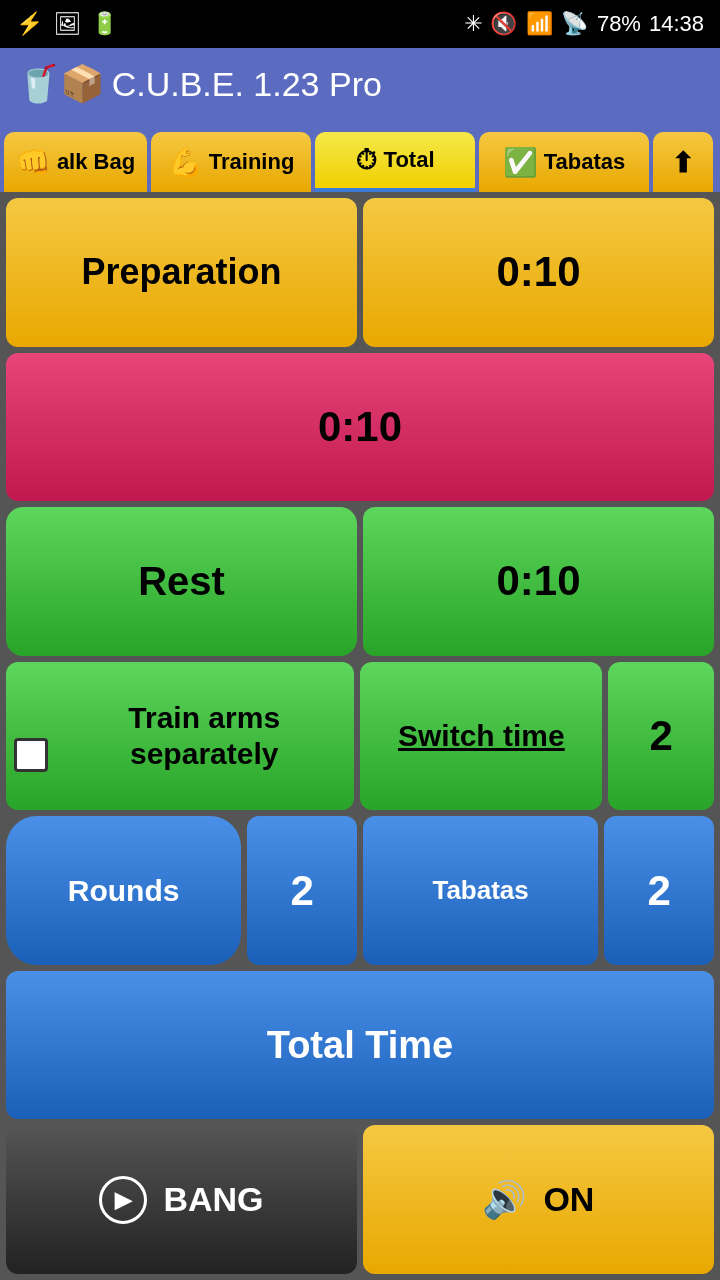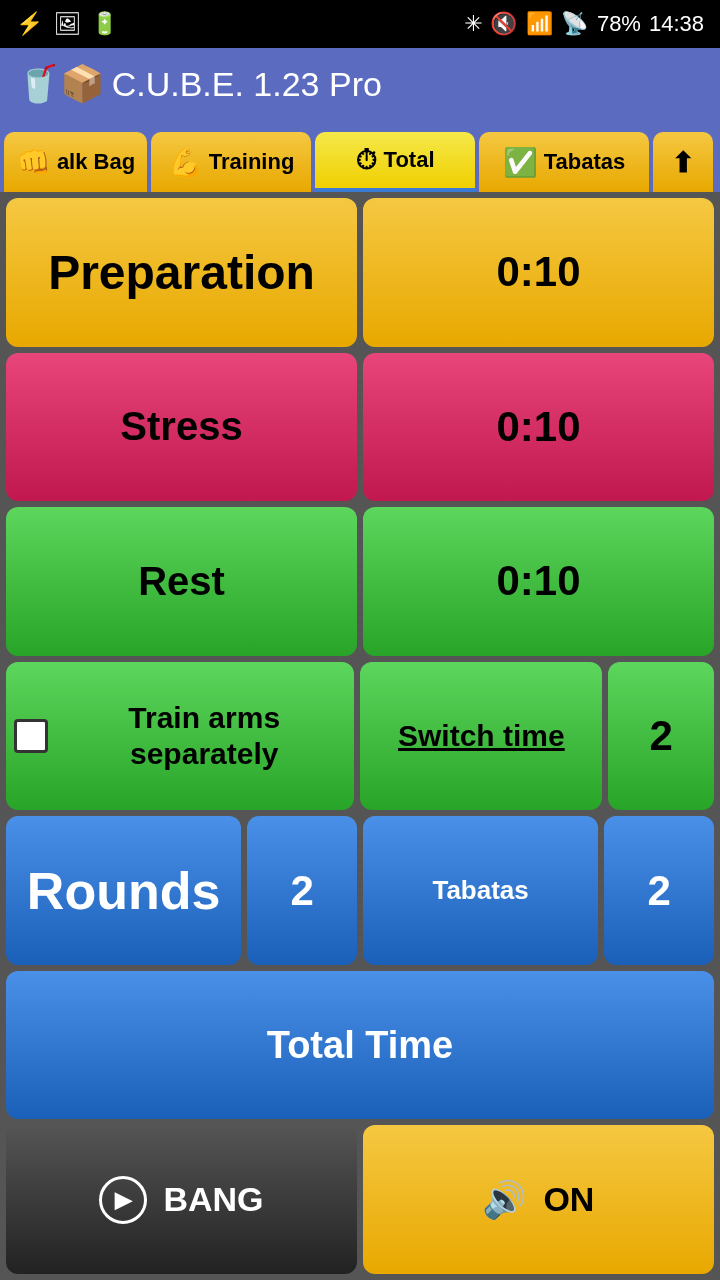--- a/index.html
+++ b/index.html
@@ -120,21 +120,21 @@
       font-size: 34px;
       font-weight: bold;
       cursor: pointer;
       flex: 1;
     }
 
     
     .cell-preparation {
       background: linear-gradient(to bottom, #f5c842, #e8a800);
       color: #000;
-      font-size: 48px;
+      font-size: 36px;
     }
     .cell-preparation-val {
       background: linear-gradient(to bottom, #f5c842, #e8a800);
       color: #000;
       font-size: 42px;
     }
 
     
     .cell-stress {
       background: linear-gradient(to bottom, #e8457a, #c0184f);
@@ -145,41 +145,42 @@
       background: linear-gradient(to bottom, #e8457a, #c0184f);
       color: #000;
       font-size: 42px;
     }
 
     
     .cell-rest {
       background: linear-gradient(to bottom, #5cd65c, #28a428);
       color: #000;
       font-size: 40px;
+      border-radius: 17px;
     }
     .cell-rest-val {
       background: linear-gradient(to bottom, #5cd65c, #28a428);
       color: #000;
       font-size: 42px;
     }
 
     
     .cell-train-arms {
       background: linear-gradient(to bottom, #5cd65c, #28a428);
       color: #000;
       font-size: 32px;
       flex: 2.2;
       flex-direction: column;
       gap: 4px;
       text-align: center;
       padding: 0 8px;
     }
     .train-arms-inner {
       display: flex;
-      align-items: center;
+      align-items: flex-end;
       gap: 14px;
     }
     .checkbox {
       width: 34px;
       height: 34px;
       border: 3px solid #333;
       background: #fff;
       border-radius: 4px;
       flex-shrink: 0;
     }
@@ -197,22 +198,23 @@
       background: linear-gradient(to bottom, #5cd65c, #28a428);
       color: #000;
       font-size: 42px;
       flex: 0.7;
     }
 
     
     .cell-rounds {
       background: linear-gradient(to bottom, #4a90e8, #1a5fb8);
       color: #fff;
-      font-size: 52px;
+      font-size: 30px;
       flex: 1.5;
+      border-radius: 31px;
     }
     .cell-rounds-val {
       background: linear-gradient(to bottom, #4a90e8, #1a5fb8);
       color: #fff;
       font-size: 42px;
       flex: 0.7;
     }
     .cell-tabatas {
       background: linear-gradient(to bottom, #4a90e8, #1a5fb8);
       color: #fff;
@@ -316,23 +318,20 @@
   <div class="row">
     <div class="cell cell-preparation">
       <span>Preparation</span>
     </div>
     <div class="cell cell-preparation-val">
       <span>0:10</span>
     </div>
   </div>
 
   <div class="row">
-    <div class="cell cell-stress">
-      <span>Stress</span>
-    </div>
     <div class="cell cell-stress-val">
       <span>0:10</span>
     </div>
   </div>
 
   <div class="row">
     <div class="cell cell-rest">
       <span>Rest</span>
     </div>
     <div class="cell cell-rest-val">

